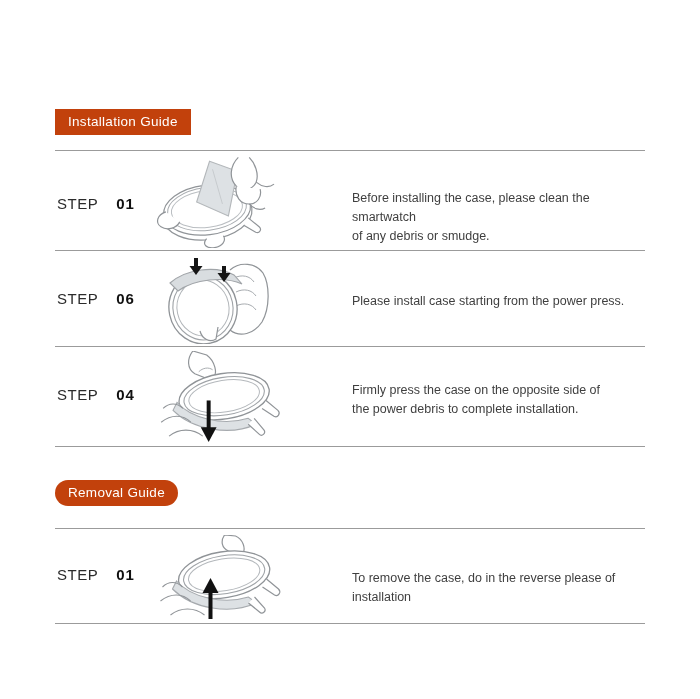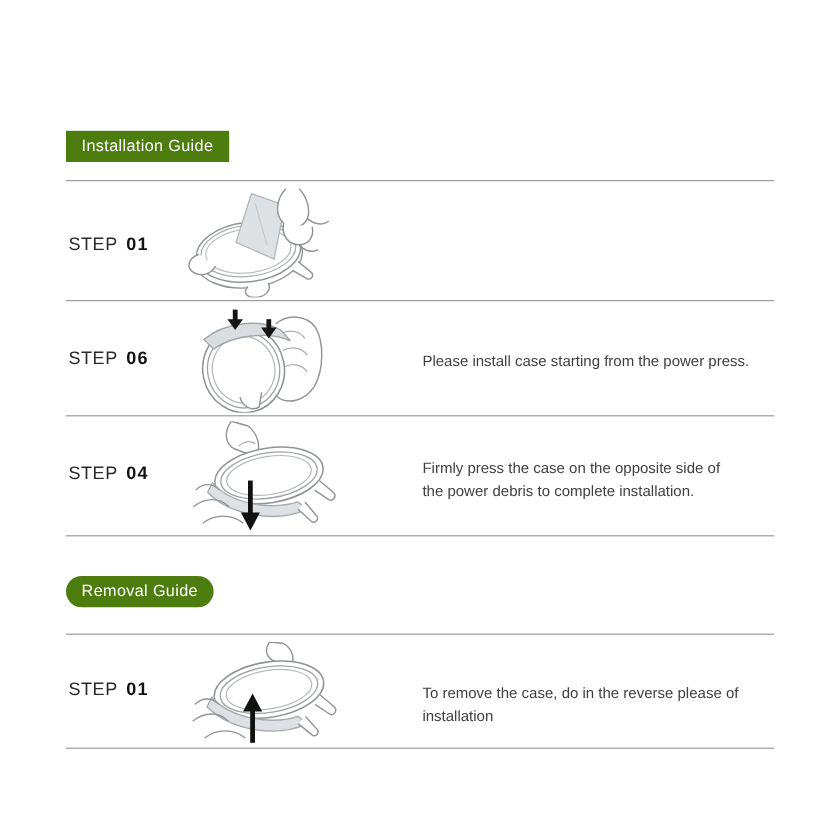--- a/index.html
+++ b/index.html
@@ -5,37 +5,37 @@
   html,body{margin:0;padding:0;}
   .page{
     position:relative;
     width:700px;height:699px;
     background:#ffffff;
     font-family:"Liberation Sans", sans-serif;
     overflow:hidden;
   }
   .badge{
     position:absolute;left:55px;
-    background:#4d7c0f;color:#ffffff;
+    background:#c2410c;color:#ffffff;
     font-size:13.5px;letter-spacing:.3px;
     padding:5px 13px 6px 13px;
     white-space:nowrap;
   }
   #badge-install{top:109px;}
   #badge-removal{top:480px;border-radius:13px;}
   .divider{
     position:absolute;left:55px;width:590px;height:1px;
     background:#9b9b9b;
   }
   .step-label{
     position:absolute;left:57px;
     font-size:15px;color:#2b2b2b;letter-spacing:.5px;
     white-space:nowrap;
   }
-  .step-label b{font-weight:bold;color:#111;margin-left:7px;letter-spacing:1px;}
+  .step-label b{font-weight:bold;color:#111;margin-left:18px;letter-spacing:1px;}
   .step-desc{
     position:absolute;left:352px;width:300px;
     font-size:12.5px;line-height:1.5;color:#3f3f3f;
     white-space:pre-line;
   }
   .illus{position:absolute;}
   .illus svg{display:block;width:100%;height:100%;}
 </style>
 </head>
 <body>
@@ -66,20 +66,22 @@
       <path d="M54,83 C49,89 54,93 62,92 C70,91 74,85 71,80" fill="#fff" stroke="#909498" stroke-width="1.2"></path>
       <path d="M96,62 l11,9 c3,2.5 0.5,7 -3.5,5.5 l-12,-7" fill="#fff" stroke="#909498" stroke-width="1.2"></path>
       <polygon points="57,5 85,15 76,60 44,46" fill="#dde1e4" stroke="#b3b7ba" stroke-width="1.1"></polygon>
       <path d="M60,13 L70,48" stroke="#c6cacd" stroke-width="1"></path>
       <path d="M86,1 C78,9 76,22 84,30 C90,36 100,34 104,26 C107,18 103,7 97,1" fill="#fff" stroke="#909498" stroke-width="1.2"></path>
       <path d="M84,30 C82,40 88,48 97,48 C105,48 110,41 108,33" fill="#fff" stroke="#909498" stroke-width="1.2"></path>
       <path d="M104,26 C110,31 117,32 122,28" stroke="#909498" stroke-width="1.2"></path>
       <path d="M97,48 C101,53 108,55 113,52" stroke="#909498" stroke-width="1.2"></path>
     </svg>
   </div>
+  <div class="step-desc" style="top:189px">Before installing the case, please clean the smartwatch
+of any debris or smudge.</div>
 
   <div class="step-label" style="top:290px">
     <span>STEP</span><b>06</b>
   </div>
   <div class="illus" style="left:158px;top:256px;width:115px;height:88px">
     <svg viewBox="0 0 115 88" fill="none">
       <path d="M72,14 C82,5 98,7 105,17 C112,29 112,52 104,66 C96,78 82,82 72,74 C66,68 64,60 66,52" fill="#fff" stroke="#909498" stroke-width="1.2"></path>
       <path d="M76,22 C84,18 92,20 96,26" stroke="#a8acb0" stroke-width="1"></path>
       <path d="M78,36 C86,32 94,34 98,40" stroke="#a8acb0" stroke-width="1"></path>
       <path d="M78,50 C86,46 94,48 98,54" stroke="#a8acb0" stroke-width="1"></path>

